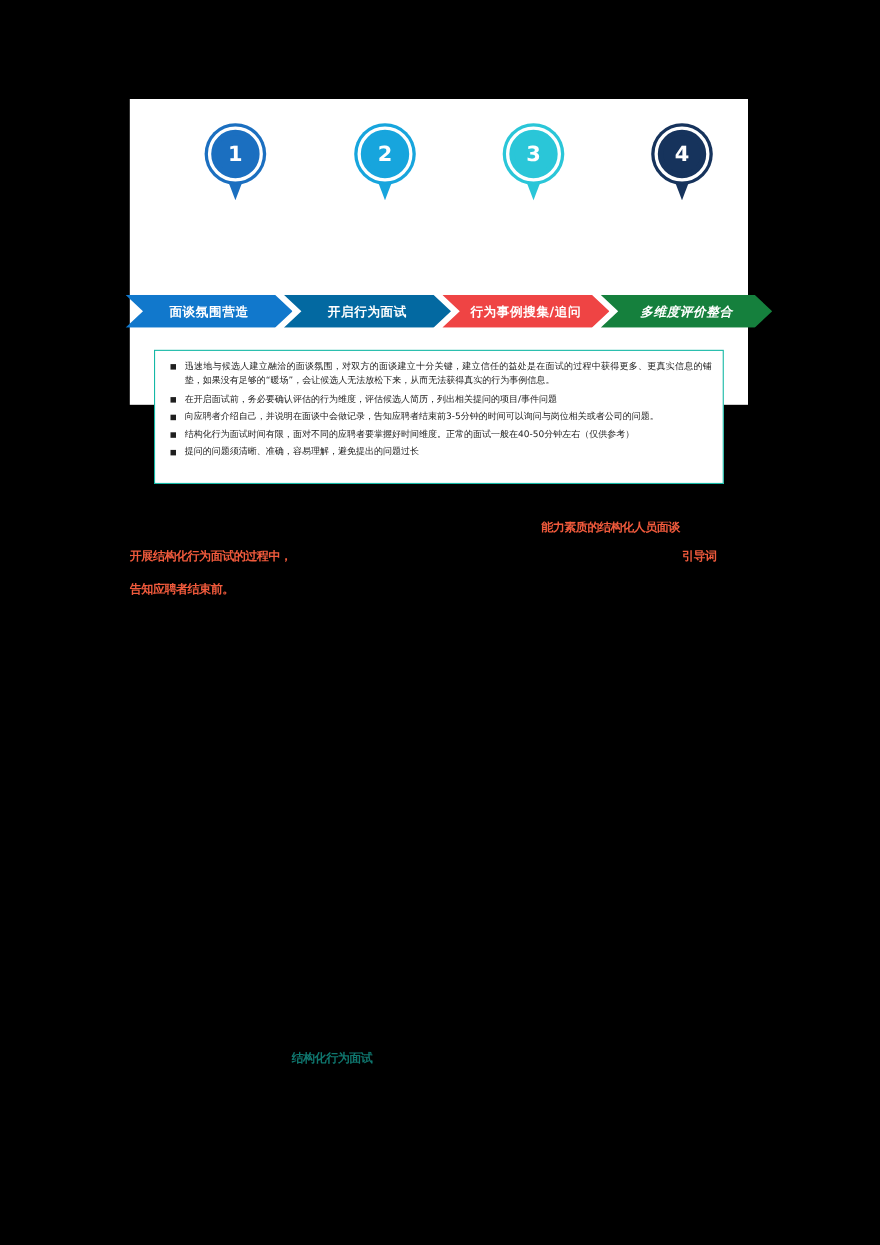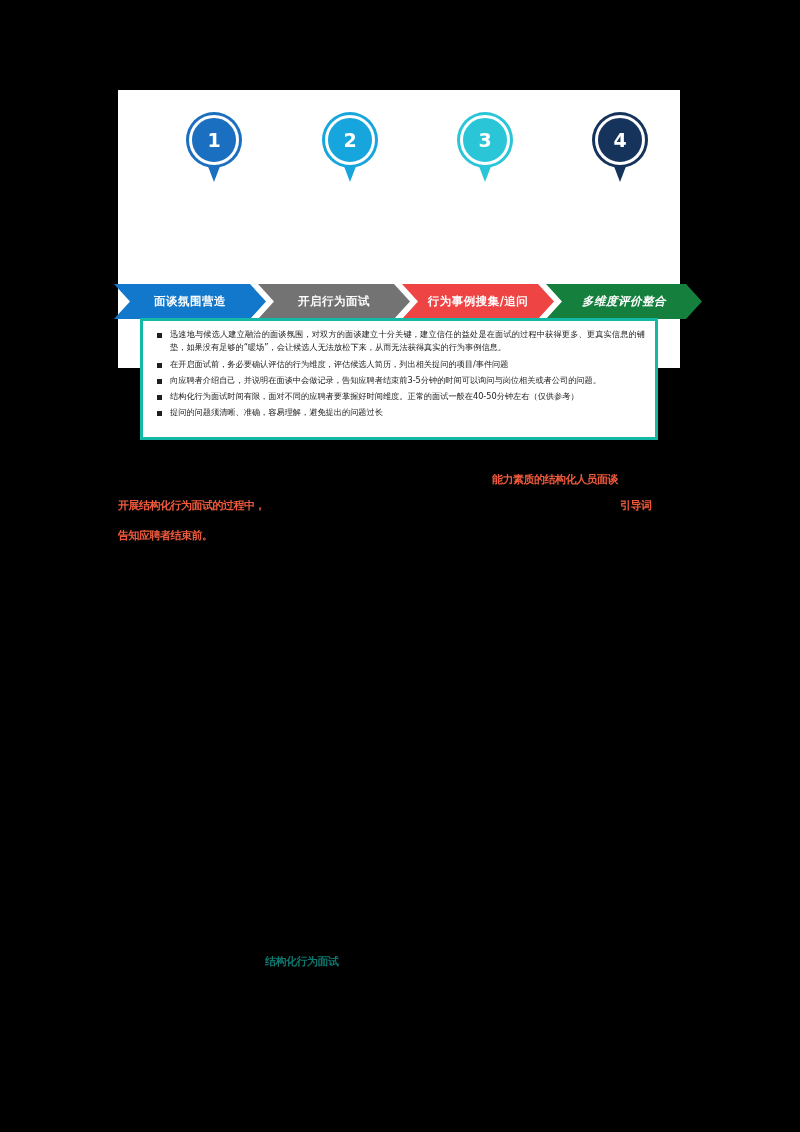--- a/index.html
+++ b/index.html
@@ -99,22 +99,22 @@
   
   #chevron-band {
     position: absolute;
     left: 0;
     top: 178px;
     width: 562px;
     height: 35px;
   }
   .chevron-step {
     position: absolute;
-    top: 16px;
-    height: 35px;
+    top: 0;
+    height: 30px;
     display: flex;
     align-items: center;
     justify-content: center;
     -webkit-clip-path: polygon(0 0, calc(100% - 16px) 0, 100% 50%, calc(100% - 16px) 100%, 0 100%, 16px 50%);
     clip-path: polygon(0 0, calc(100% - 16px) 0, 100% 50%, calc(100% - 16px) 100%, 0 100%, 16px 50%);
   }
   .chevron-label {
     color: #ffffff;
     font-size: 11.5px;
     font-weight: bold;
@@ -123,21 +123,21 @@
     font-family: "DejaVu Sans", "Liberation Sans", sans-serif;
   }
 
   
   #bullet-box {
     position: absolute;
     left: 22px;
     top: 228px;
     width: 518px;
     height: 122px;
-    border: 3px solid #14b8a6;
+    border: 1px solid #14b8a6;
     background: #ffffff;
     box-sizing: border-box;
     padding: 7px 10px 7px 8px;
   }
   .bullet-row {
     display: flex;
     align-items: flex-start;
     margin-bottom: 3px;
   }
   .bullet-marker {
@@ -212,21 +212,21 @@
         <span class="pin-num">4</span>
       </span>
     </div>
 
   </div>
 
   <div id="chevron-band">
     <div class="chevron-step" style="left:-4px;width:152px;background:#1178cc;">
       <span class="chevron-label">面谈氛围营造</span>
     </div>
-    <div class="chevron-step" style="left:140px;width:152px;background:#737373;">
+    <div class="chevron-step" style="left:140px;width:152px;background:#0369a1;">
       <span class="chevron-label">开启行为面试</span>
     </div>
     <div class="chevron-step" style="left:284px;width:152px;background:#ef4444;">
       <span class="chevron-label">行为事例搜集/追问</span>
     </div>
     <div class="chevron-step" style="left:428px;width:156px;background:#15803d;font-style:italic;">
       <span class="chevron-label">多维度评价整合</span>
     </div>
   </div>
 

